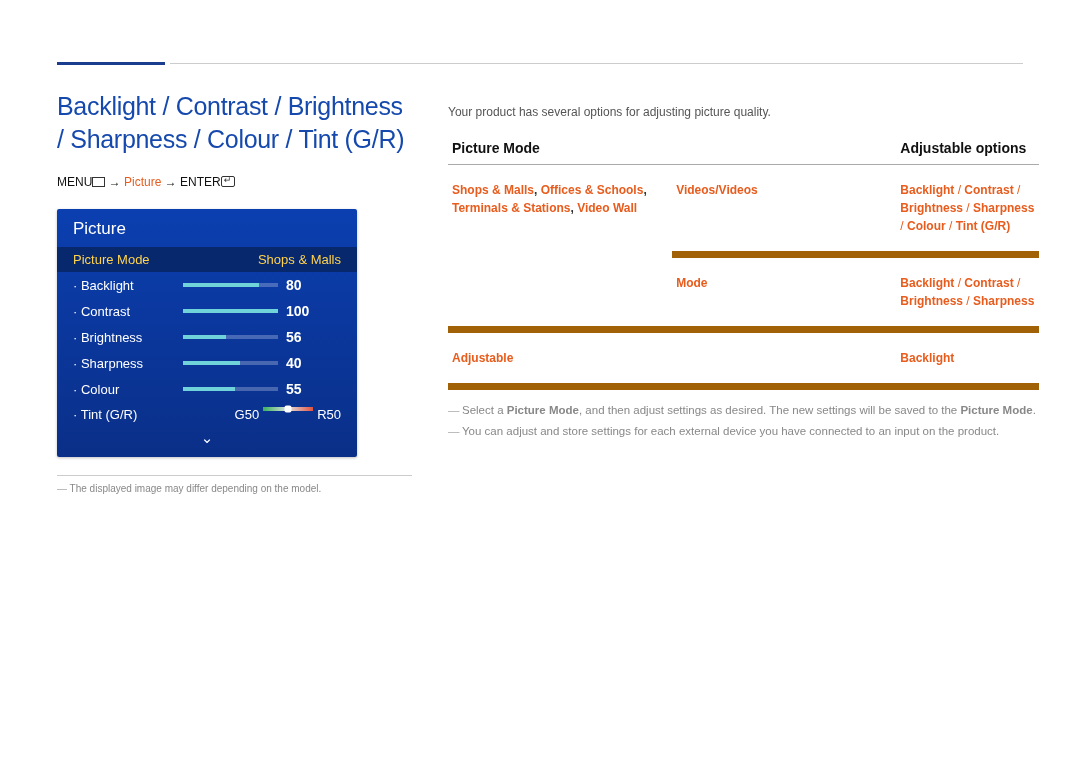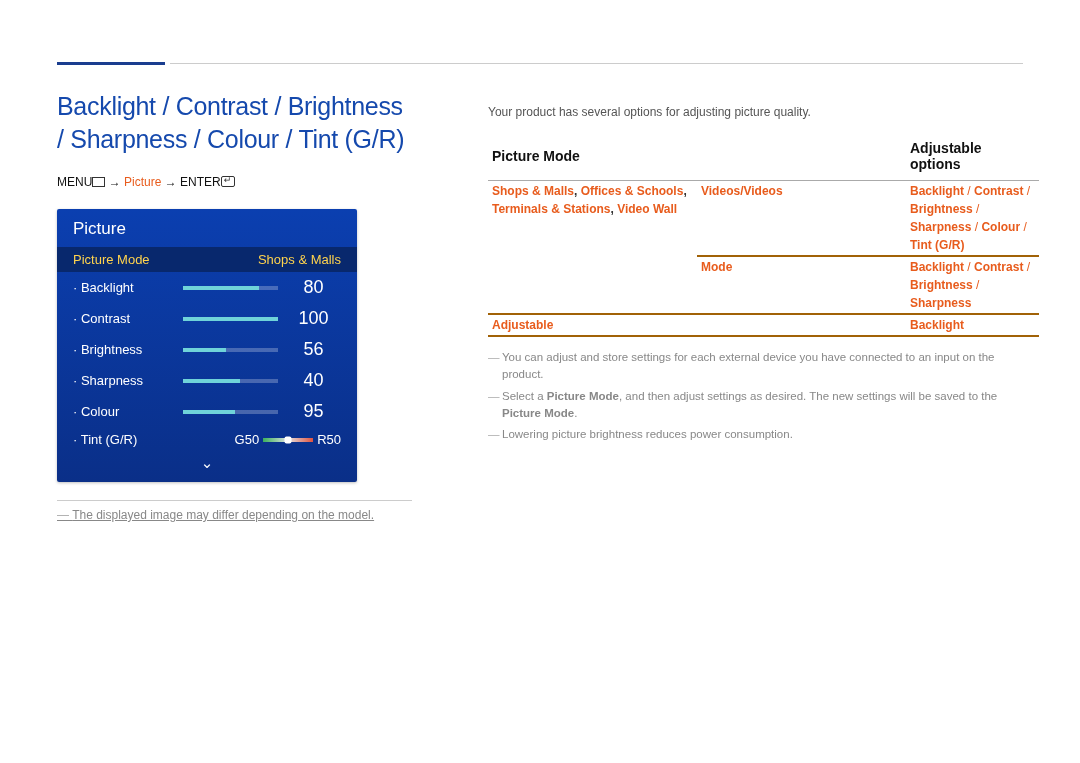--- a/index.html
+++ b/index.html
@@ -32,21 +32,20 @@
     position: absolute;
     left: 57px;
     top: 90px;
     width: 355px;
   }
   .right-col {
     position: absolute;
     left: 448px;
     top: 105px;
     right: 41px;
-    margin-left: 40px;
   }
   .page-title {
     font-size: 25px;
     font-weight: 400;
     color: #1549ad;
     line-height: 1.3;
     margin-bottom: 20px;
     letter-spacing: -0.3px;
   }
   .menu-path {
@@ -123,30 +122,31 @@
     background: rgba(255,255,255,0.25);
   }
   .osd-slider .fill {
     position: absolute;
     left: 0; top: 2px;
     height: 4px;
     background: #6fd3d9;
   }
   .osd-value {
     flex: 1;
-    text-align: center;
-    font-size: 18px;
+    text-align: left;
+    font-size: 14px;
+    font-weight: bold;
   }
   .osd-value-text {
     flex: 1;
     text-align: right;
   }
   .osd-tint {
     display: flex;
-    align-items: center;
+    align-items: flex-start;
     gap: 4px;
     flex: 1;
     justify-content: flex-end;
   }
   .osd-tint .tint-slider {
     width: 50px; height: 4px;
     background: linear-gradient(to right, #3bb15c, #e0e0e0, #e0523f);
     position: relative;
   }
   .osd-tint .knob {
@@ -162,24 +162,23 @@
     color: #fff;
     font-size: 15px;
     padding: 2px 0 4px;
   }
   .osd-hr {
     margin-top: 18px;
     border: none;
     border-top: 1px solid #ccc;
   }
   .footnote {
-    font-size: 12px;
+    font-size: 10px;
     color: #888;
     margin-top: 7px;
-    text-decoration: underline;
   }
   .footnote::before { content: "― "; color:#aaa; }
 
   .intro {
     font-size: 12px;
     color: #555;
     margin-bottom: 16px;
   }
   .tbl {
     width: 100%;
@@ -188,22 +187,22 @@
   }
   .tbl th {
     text-align: left;
     font-weight: 700;
     color: #111;
     font-size: 14px;
     border-bottom: 1px solid #aaa;
     padding: 5px 4px 8px;
   }
   .tbl td {
-    border-bottom: 2px solid #a16207;
-    padding: 1px 4px;
+    border-bottom: 7px solid #a16207;
+    padding: 16px 4px;
     vertical-align: top;
     line-height: 1.5;
   }
   .tbl td:nth-child(1) { width: 33%; }
   .tbl td:nth-child(2) { width: 21%; }
   .orange { color: #e85c1d; font-weight: 600; }
   .black { color: #333; font-weight: 600; }
   .tbl .sep { color: #e85c1d; font-weight: 400; }
   .notes {
     margin-top: 12px;
@@ -281,21 +280,21 @@
             <div class="fill" style="width:60%"></div>
           </div>
           <div class="osd-value">40</div>
         </div>
         <div class="osd-row">
           <div class="osd-label bullet">Colour</div>
           <div class="osd-slider">
             <div class="track"></div>
             <div class="fill" style="width:55.00000000000001%"></div>
           </div>
-          <div class="osd-value">95</div>
+          <div class="osd-value">55</div>
         </div>
       </div>
 
     <div class="osd-row">
       <div class="osd-label bullet">Tint (G/R)</div>
       <div class="osd-tint">
         <span>G50</span>
         <div class="tint-slider">
             <div class="knob"></div>
           </div>
@@ -331,17 +330,16 @@
           <td><span class="orange">Backlight</span> <span class="sep">/</span> <span class="orange">Contrast</span> <span class="sep">/</span> <span class="orange">Brightness</span> <span class="sep">/</span> <span class="orange">Sharpness</span></td>
         </tr>
         <tr>
           <td colspan="2"><span class="orange">Adjustable</span></td>
           <td><span class="orange">Backlight</span></td>
         </tr>
       </tbody>
   </table>
 
   <ul class="notes" id="notes-list">
+      <li>Select a <span class="hl k">Picture Mode</span>, and then adjust settings as desired. The new settings will be saved to the <span class="hl k">Picture Mode</span>.</li>
       <li>You can adjust and store settings for each external device you have connected to an input on the product.</li>
-      <li>Select a <span class="hl k">Picture Mode</span>, and then adjust settings as desired. The new settings will be saved to the <span class="hl k">Picture Mode</span>.</li>
-      <li>Lowering picture brightness reduces power consumption.</li>
     </ul>
 </div>
 
 </body></html>

